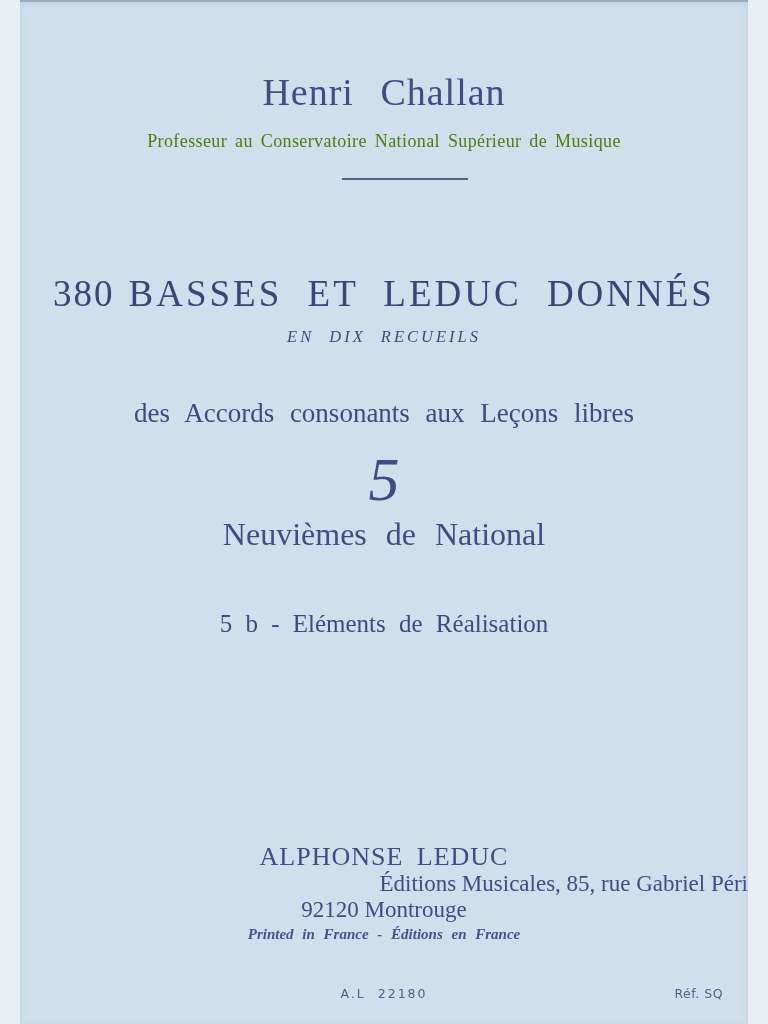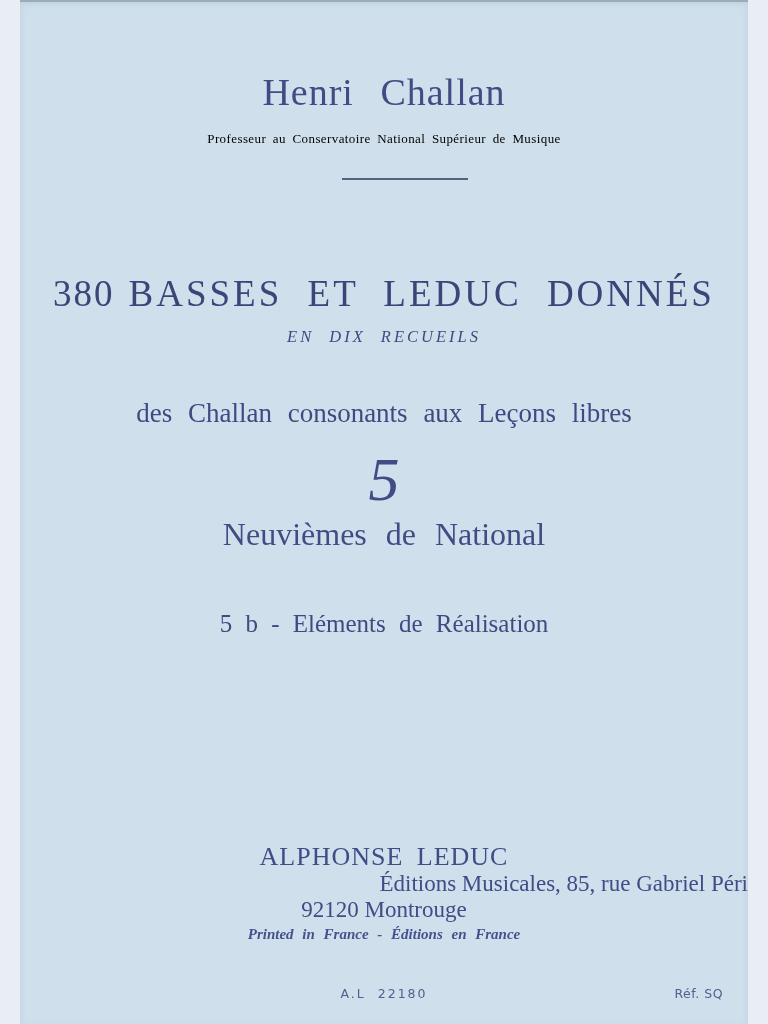--- a/index.html
+++ b/index.html
@@ -42,24 +42,24 @@
 
   .author-name {
     top: 70px;
     font-size: 38px;
     letter-spacing: 1px;
     word-spacing: 16px;
     color: #414c85;
   }
   .author-credential {
     top: 131px;
-    font-size: 13px;
+    font-size: 18px;
     letter-spacing: 0.4px;
     word-spacing: 3px;
-    color: #000000;
+    color: #4d7c0f;
   }
   .divider-rule {
     position: absolute;
     top: 178px;
     left: 322px;
     width: 126px;
     height: 2px;
     background: #56617f;
   }
 
@@ -173,21 +173,21 @@
 
   <div class="line author-credential">Professeur au Conservatoire National Supérieur de Musique</div>
 
   <div class="divider-rule"></div>
 
   <div class="line series-title-line"><span class="series-number">380</span><span>BASSES ET LEDUC DONNÉS</span></div>
 
   <div class="line series-subtitle">EN DIX RECUEILS</div>
 
 
-  <div class="line series-desc-2">des Challan consonants aux Leçons libres</div>
+  <div class="line series-desc-2">des Accords consonants aux Leçons libres</div>
 
   <div class="line volume-number">5</div>
 
   <div class="line volume-title">Neuvièmes de National</div>
 
   <div class="line volume-edition">5 b - Eléments de Réalisation</div>
 
   <div class="line publisher-name">ALPHONSE LEDUC</div>
 
   <div class="line publisher-address">Éditions Musicales, 85, rue Gabriel Péri</div>

